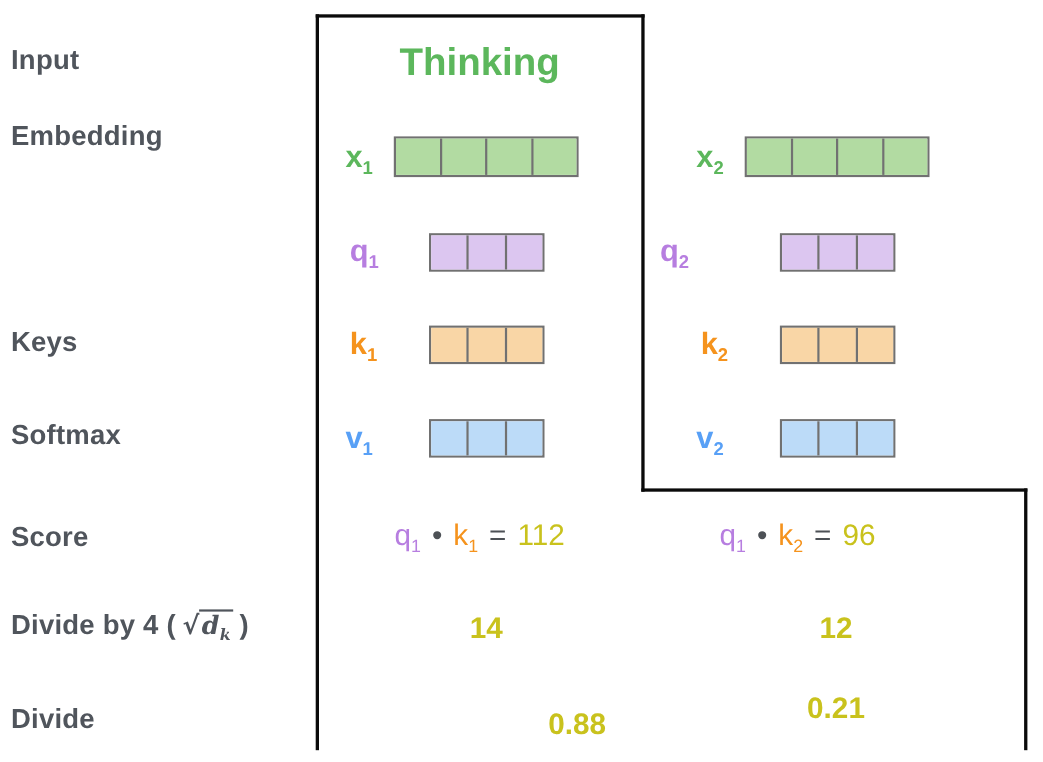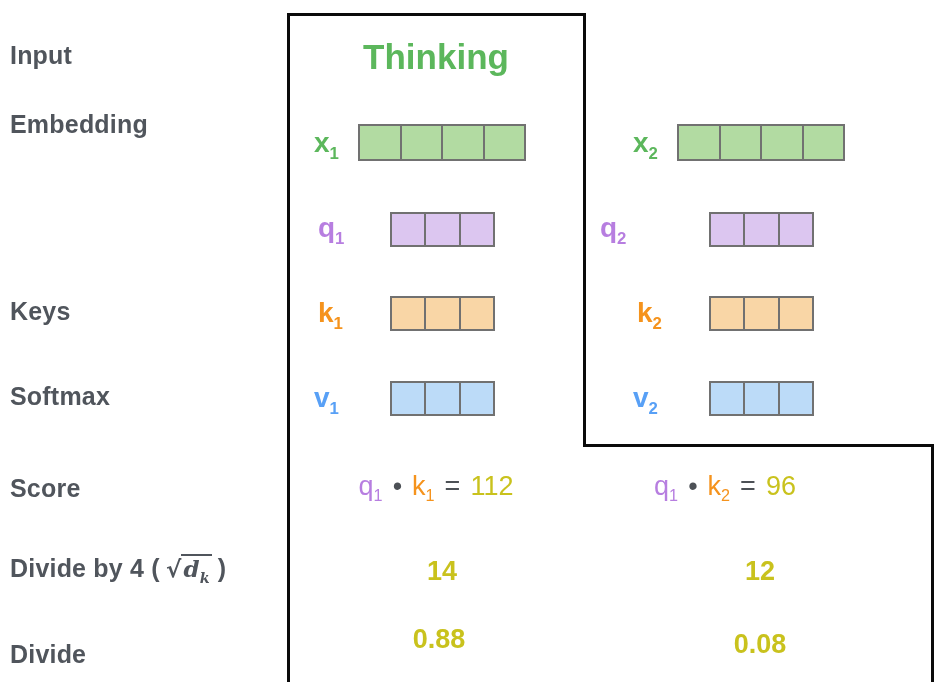--- a/index.html
+++ b/index.html
@@ -102,21 +102,21 @@
   <div class="vector v-small cells-blue" style="left:390px;top:381px;">
       <div class="cell"></div>
       <div class="cell"></div>
       <div class="cell"></div>
     </div>
 
   <div class="eq" style="left:330px;top:471px;width:212px;">
     <span class="part c-purple"><span>q</span><sub>1</sub></span><span class="part c-gray">•</span><span class="part c-orange"><span>k</span><sub>1</sub></span><span class="part c-gray">=</span><span class="part c-yellow">112</span>
   </div>
   <div class="num" style="left:330px;top:556px;width:224px;">14</div>
-  <div class="num" style="left:327px;top:624px;width:224px;">0.88</div>
+  <div class="num" style="left:327px;top:643px;width:224px;text-align:right;">0.88</div>
 
   <div class="veclabel c-green" style="left:633px;top:127px;"><span>x</span><sub>2</sub></div>
   <div class="vector v-embed cells-green" style="left:677px;top:124px;">
       <div class="cell"></div>
       <div class="cell"></div>
       <div class="cell"></div>
       <div class="cell"></div>
     </div>
 
   <div class="veclabel c-purple" style="left:600px;top:212px;"><span>q</span><sub>2</sub></div>
@@ -137,15 +137,15 @@
   <div class="vector v-small cells-blue" style="left:709px;top:381px;">
       <div class="cell"></div>
       <div class="cell"></div>
       <div class="cell"></div>
     </div>
 
   <div class="eq" style="left:619px;top:471px;width:212px;">
     <span class="part c-purple"><span>q</span><sub>1</sub></span><span class="part c-gray">•</span><span class="part c-orange"><span>k</span><sub>2</sub></span><span class="part c-gray">=</span><span class="part c-yellow">96</span>
   </div>
   <div class="num" style="left:648px;top:556px;width:224px;">12</div>
-  <div class="num" style="left:648px;top:629px;width:224px;">0.08</div>
+  <div class="num" style="left:648px;top:629px;width:224px;">0.21</div>
 
 </div>
 
 </body></html>

